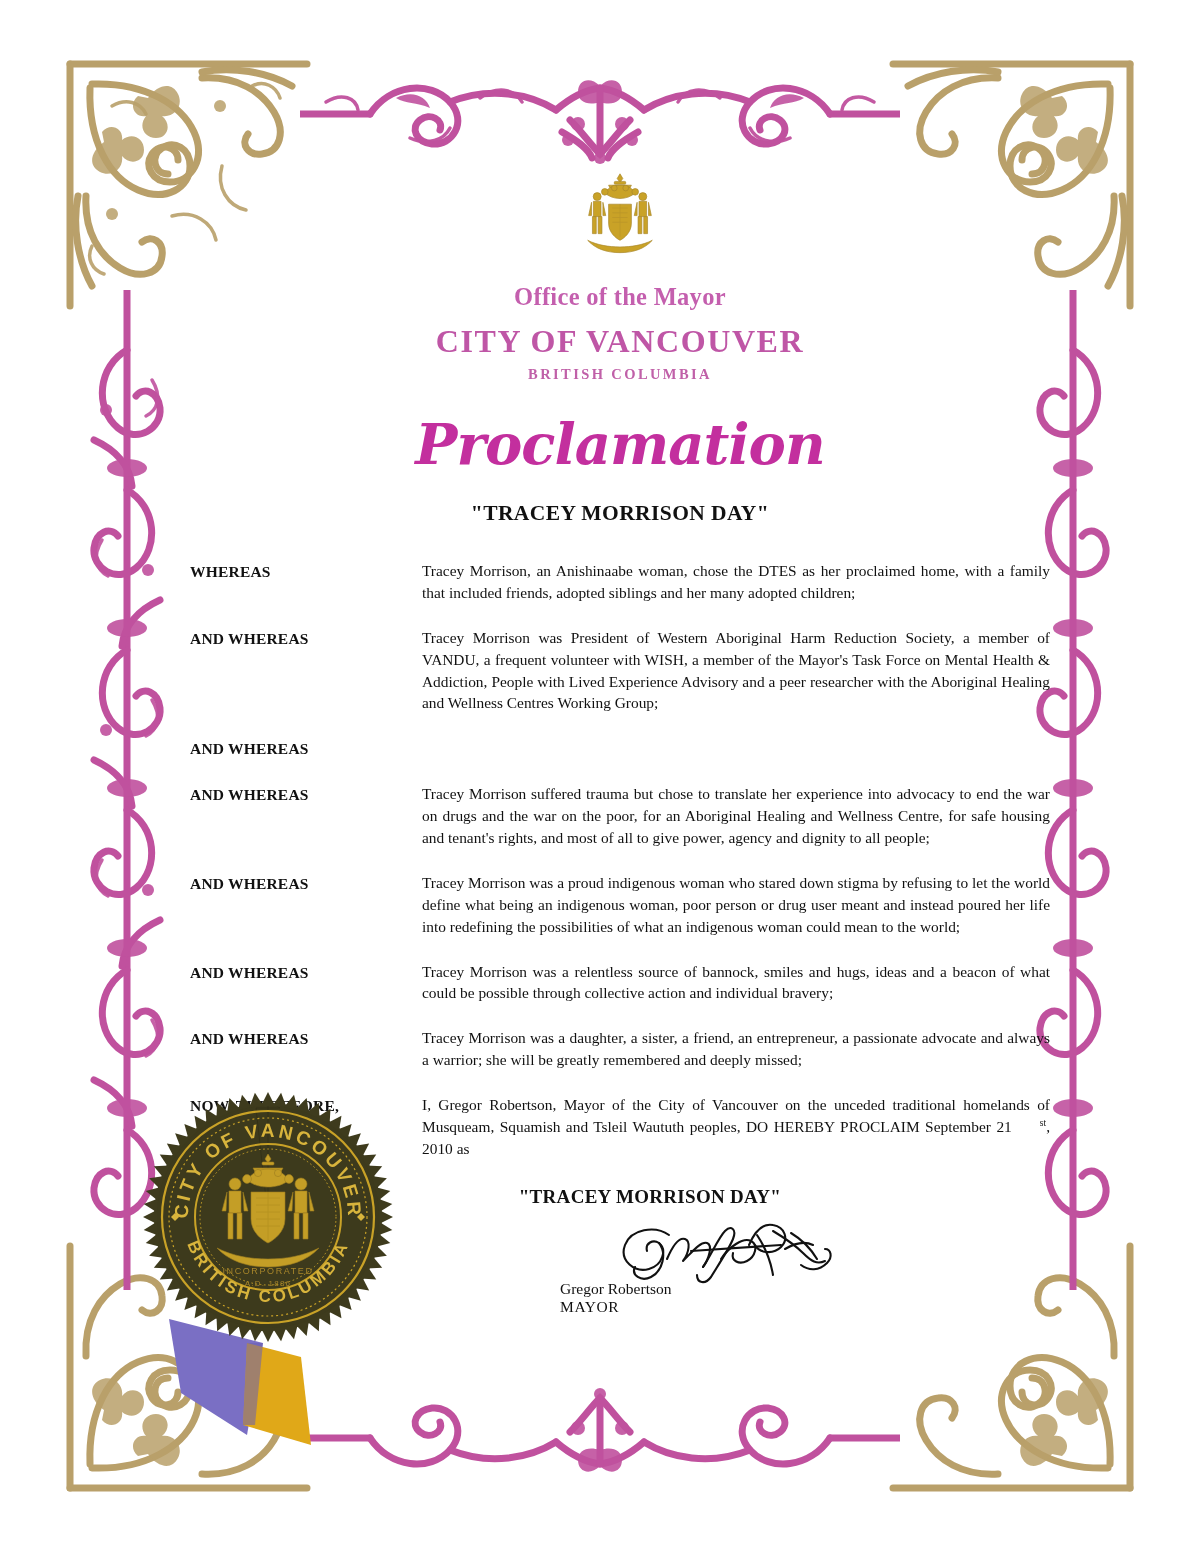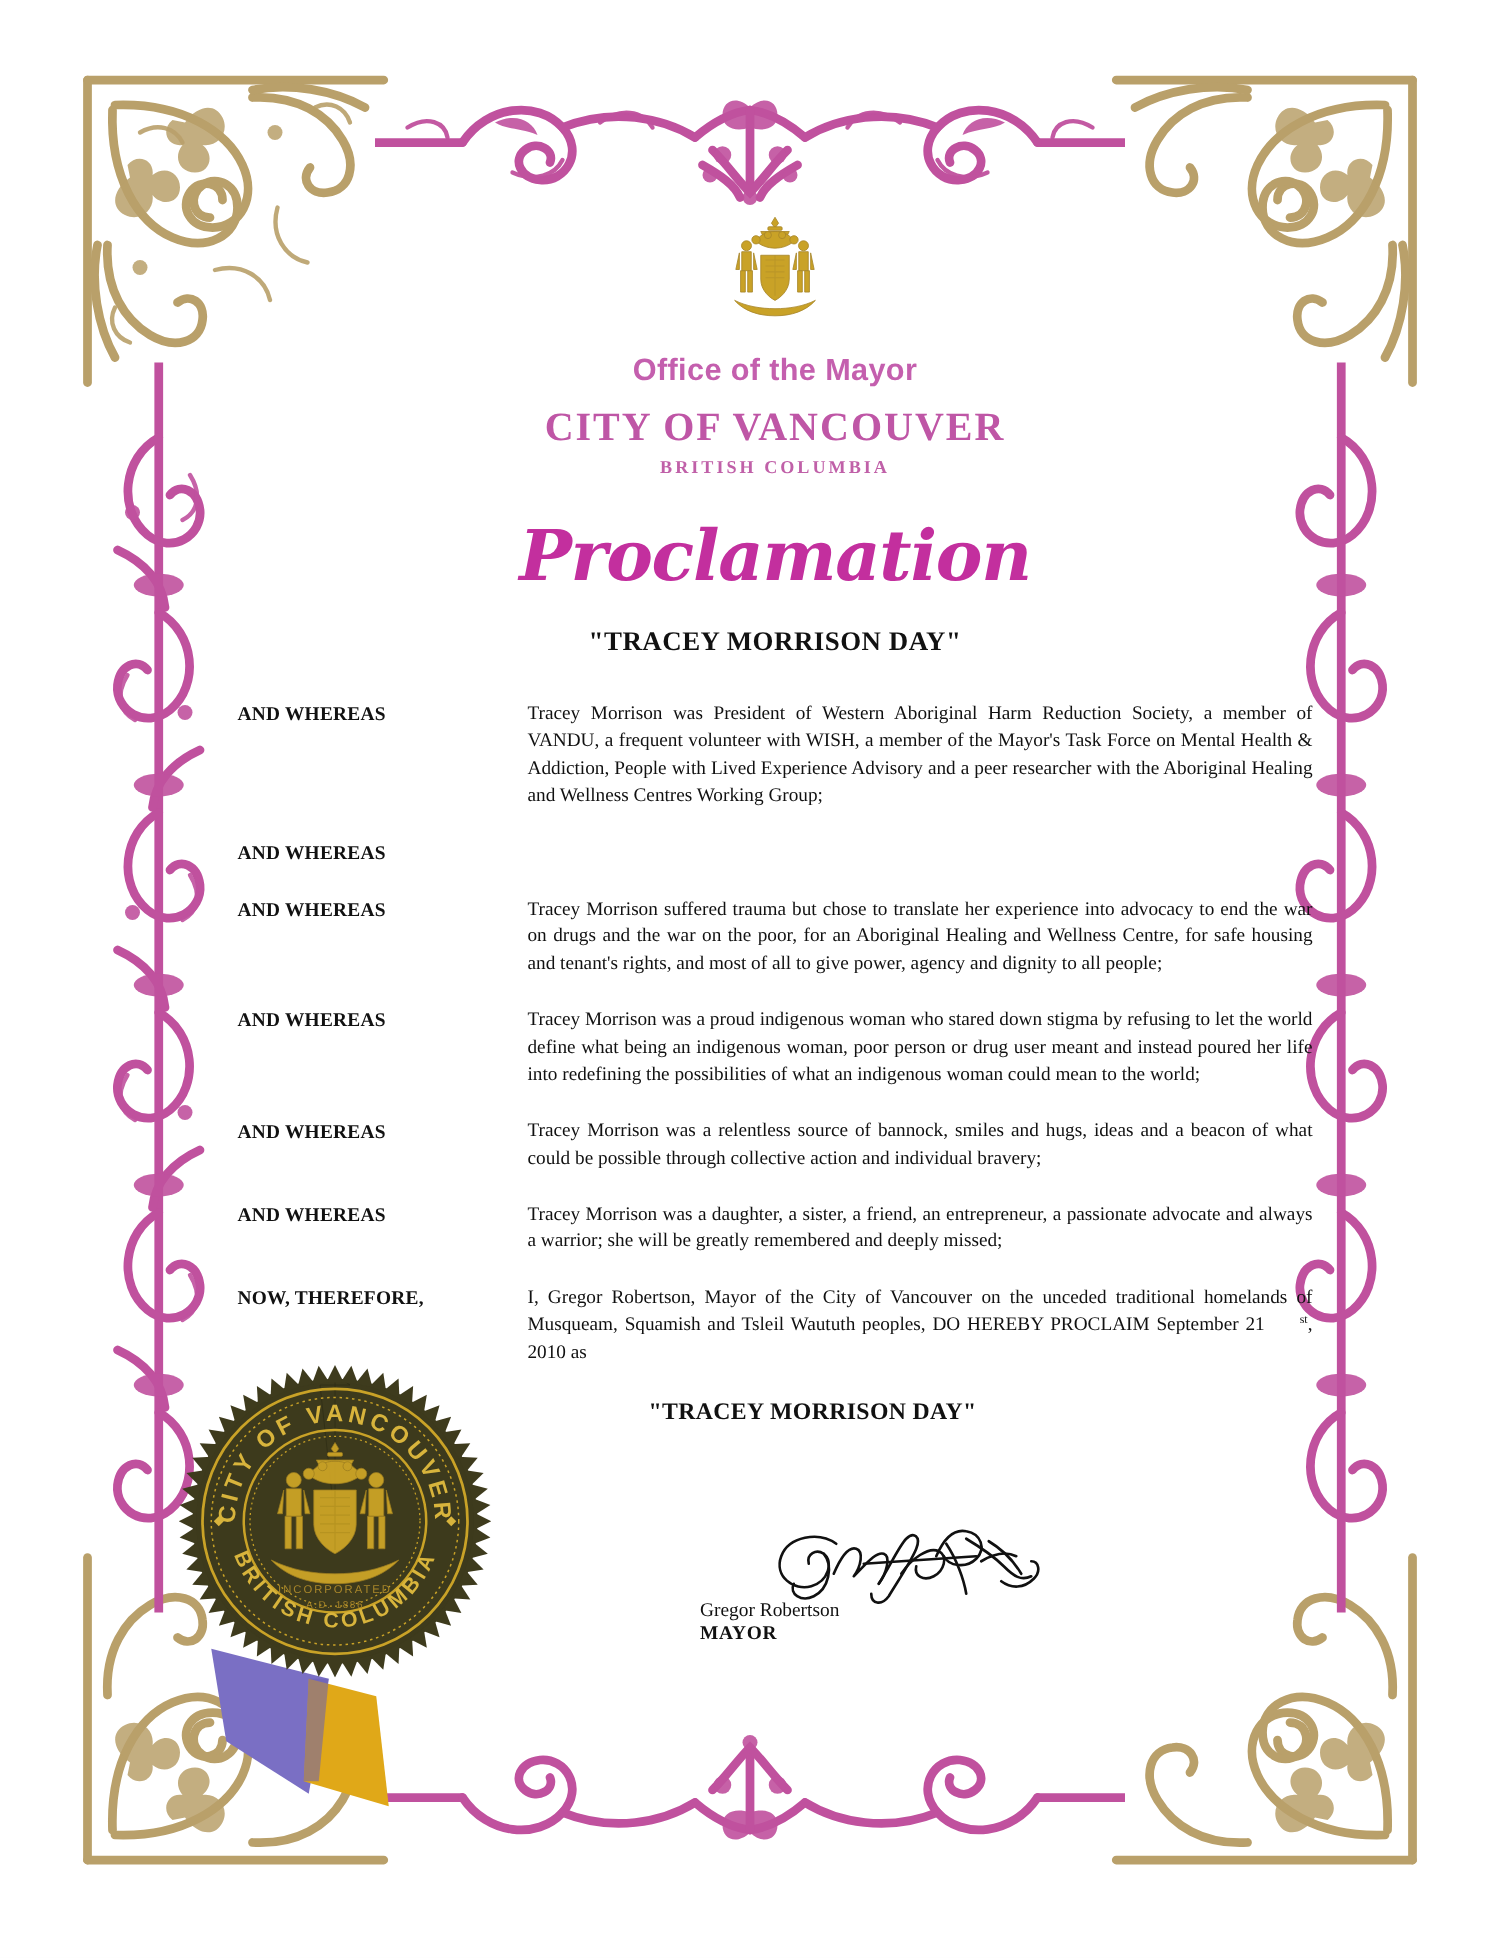--- a/index.html
+++ b/index.html
@@ -26,21 +26,21 @@
   .edge-left{left:72px;top:290px;width:110px;height:1000px;}
   .edge-right{right:72px;top:290px;width:110px;height:1000px;transform:scaleX(-1);}
 
   
   .content{position:absolute;left:190px;top:170px;width:860px;}
 
   .crest{width:96px;height:95px;margin:0 auto 18px;display:block;}
 
   .office{
     text-align:center;color:#c45fae;font-size:24.5px;letter-spacing:.3px;
-    font-family:Liberation Sans, sans-serif;font-weight:700;
+    font-family:Liberation Serif, serif;font-weight:700;
     margin:0 0 12px;
   }
   .city{
     text-align:center;color:#bf56a6;font-size:32px;font-weight:700;
     letter-spacing:1.6px;margin:0 0 6px;
   }
   .province{
     text-align:center;color:#c060a8;font-size:14.5px;font-weight:700;
     letter-spacing:2.4px;margin:0 0 26px;
   }
@@ -73,21 +73,21 @@
     margin:26px 0 20px;padding-left:60px;letter-spacing:.3px;
   }
   .in-city{font-size:15.4px;color:#111;margin:0 0 6px;}
 
   
   .sig-block{
     position:absolute;left:560px;top:1215px;width:330px;
   }
   .sig-svg{display:block;margin:0 auto -6px;}
   .sig-name{font-size:15.5px;color:#111;line-height:1.25;}
-  .sig-role{font-size:15.5px;color:#111;letter-spacing:.6px;font-weight:bold;}
+  .sig-role{font-size:15.5px;color:#111;letter-spacing:.6px;}
 
   
   .seal-wrap{position:absolute;left:143px;top:1092px;width:250px;height:270px;}
   .ribbon{position:absolute;left:8px;top:215px;}
   .seal{position:absolute;left:0;top:0;}
 </style>
 </head>
 <body>
 
 <div class="page">
@@ -319,20 +319,24 @@
 
     <div class="proclamation-word">
       <svg width="420" height="72" viewBox="0 0 420 72">
         <text x="210" y="55" text-anchor="middle" fill="#c32f9e" font-family="'DejaVu Serif','Liberation Serif',serif" font-size="56" font-weight="700" font-style="italic" letter-spacing="-1" id="procl-text">Proclamation</text>
       </svg>
     </div>
 
     <div class="day-title">"TRACEY MORRISON DAY"</div>
 
     <div class="clauses">
+      <div class="clause">
+        <div class="clause-label">WHEREAS</div>
+        <div class="clause-body">Tracey Morrison, an Anishinaabe woman, chose the DTES as her proclaimed home, with a family that included friends, adopted siblings and her many adopted children;</div>
+      </div>
       <div class="clause">
         <div class="clause-label">AND WHEREAS</div>
         <div class="clause-body">Tracey Morrison was President of Western Aboriginal Harm Reduction Society, a member of VANDU, a frequent volunteer with WISH, a member of the Mayor's Task Force on Mental Health &amp; Addiction, People with Lived Experience Advisory and a peer researcher with the Aboriginal Healing and Wellness Centres Working Group;</div>
       </div>
       <div class="clause">
         <div class="clause-label">AND WHEREAS</div>
       </div>
       <div class="clause">
         <div class="clause-label">AND WHEREAS</div>
         <div class="clause-body">Tracey Morrison suffered trauma but chose to translate her experience into advocacy to end the war on drugs and the war on the poor, for an Aboriginal Healing and Wellness Centre, for safe housing and tenant's rights, and most of all to give power, agency and dignity to all people;</div>

